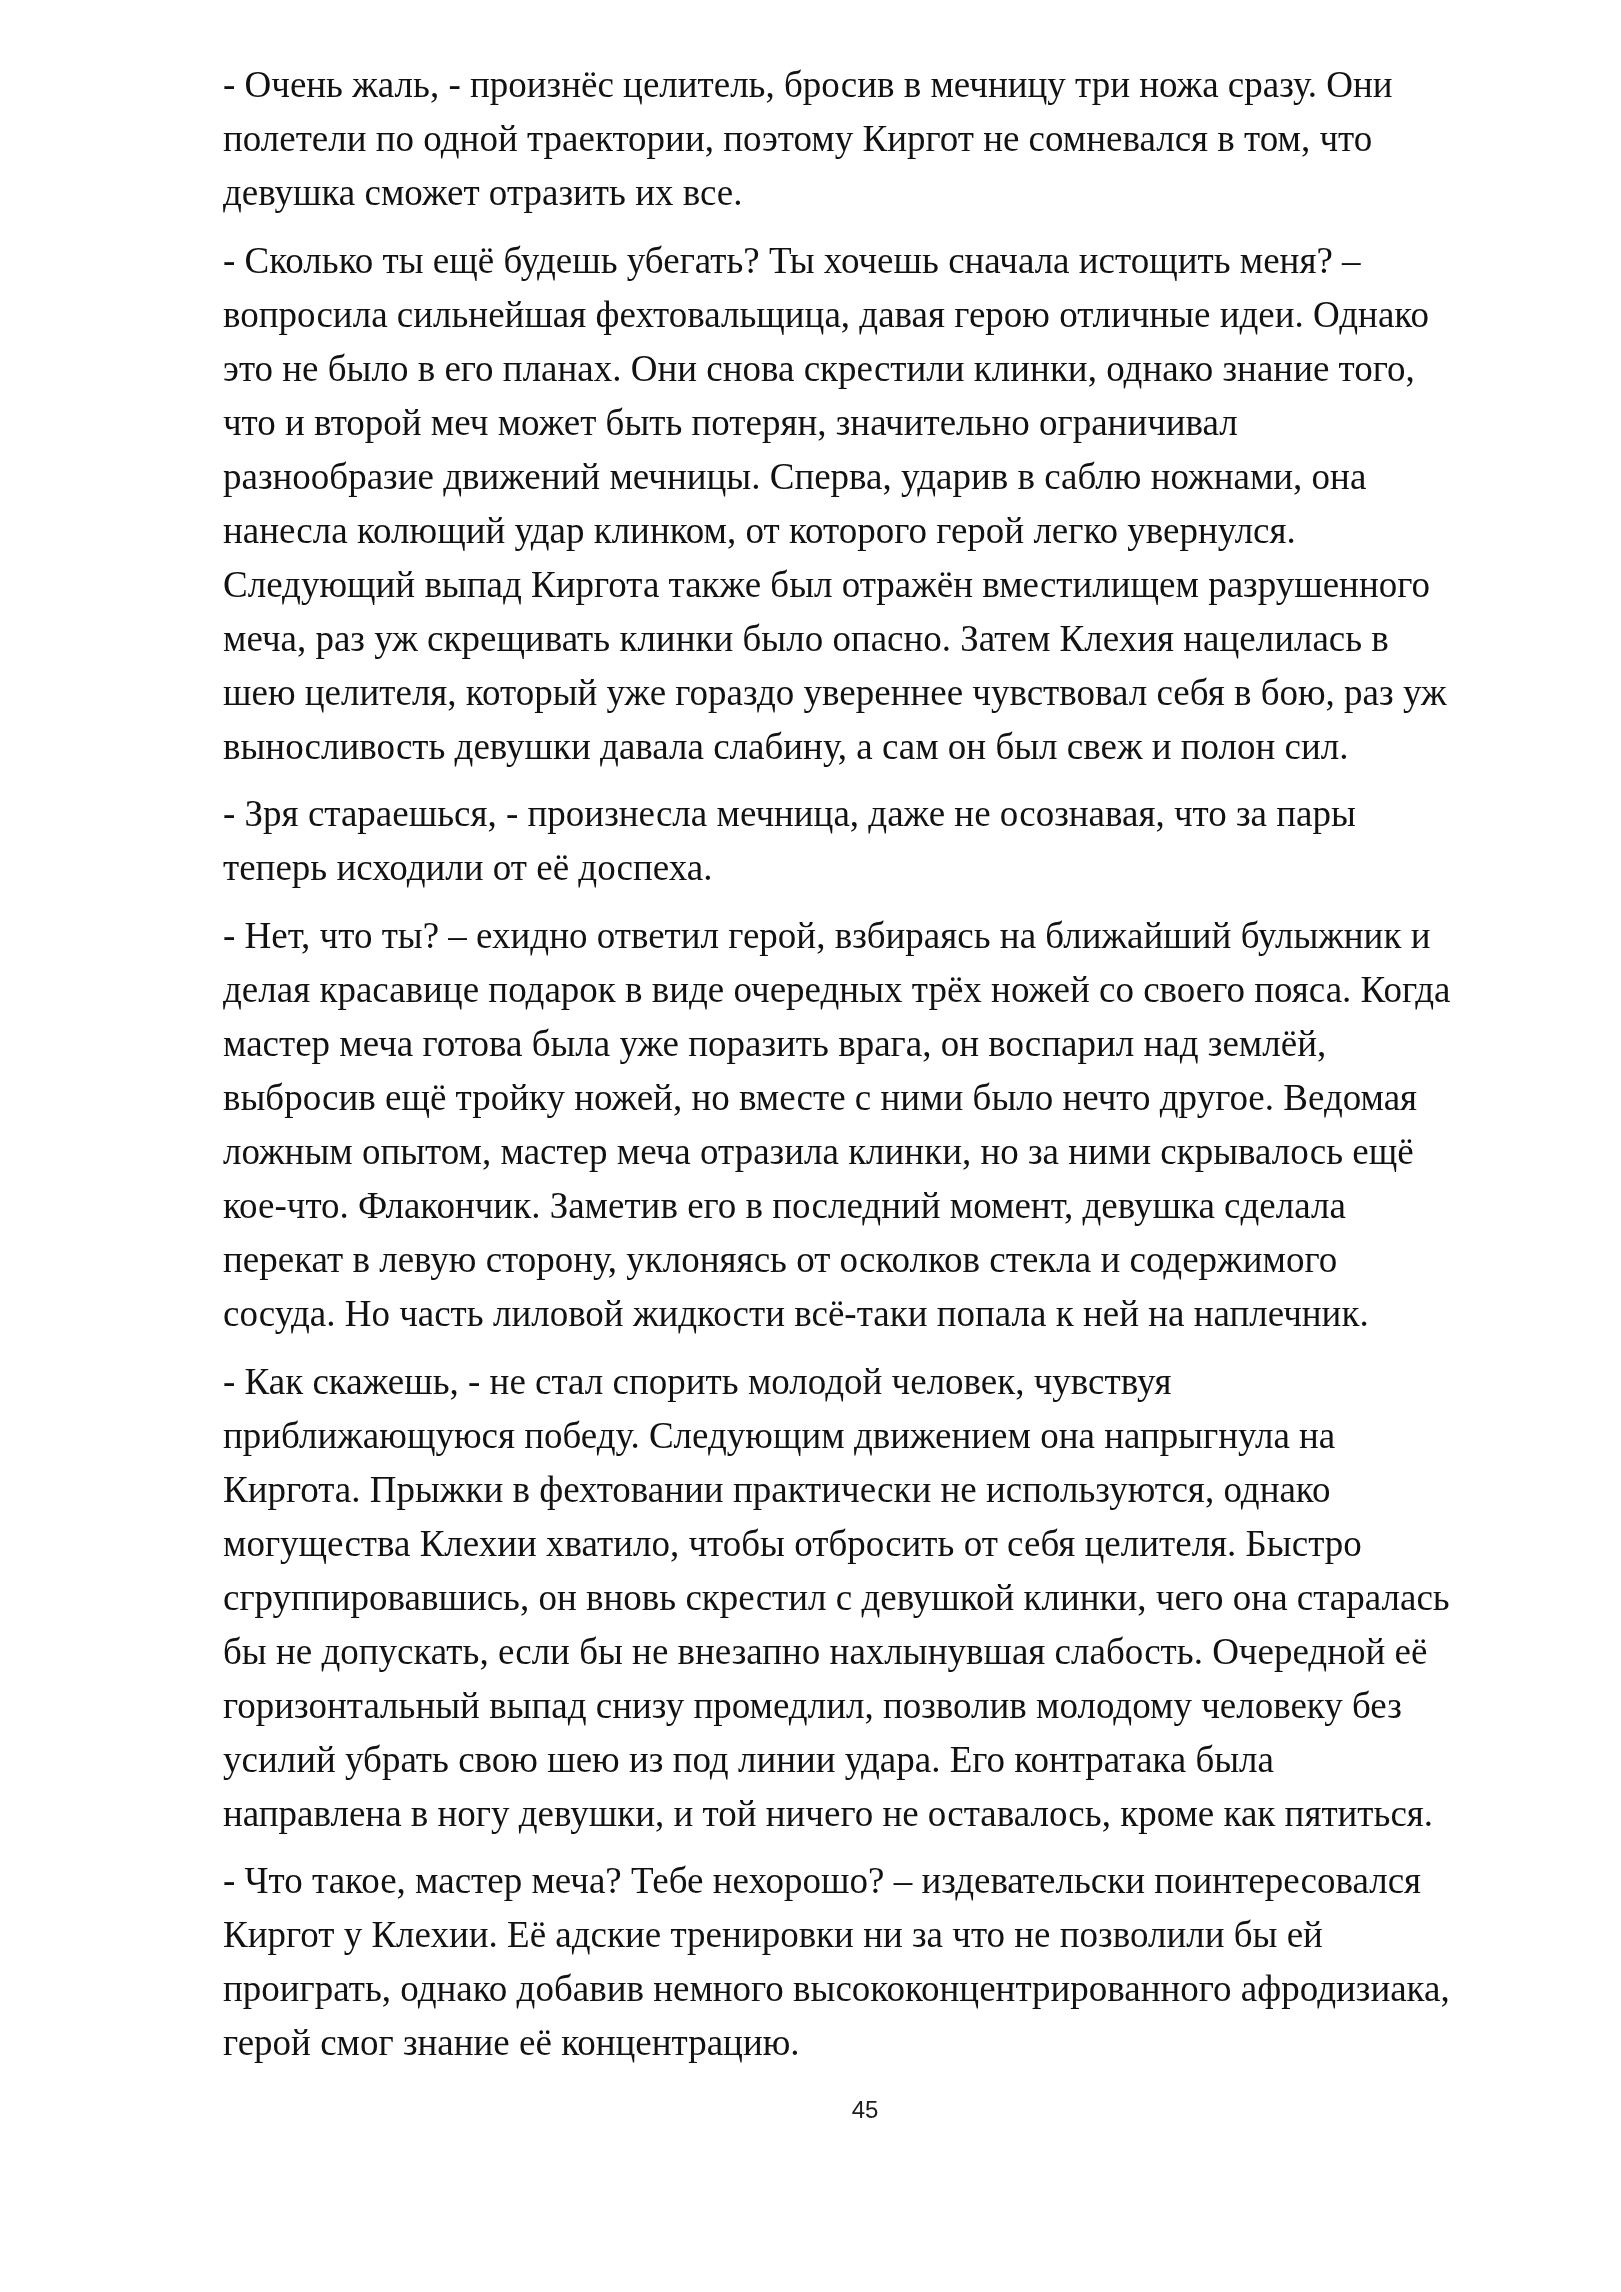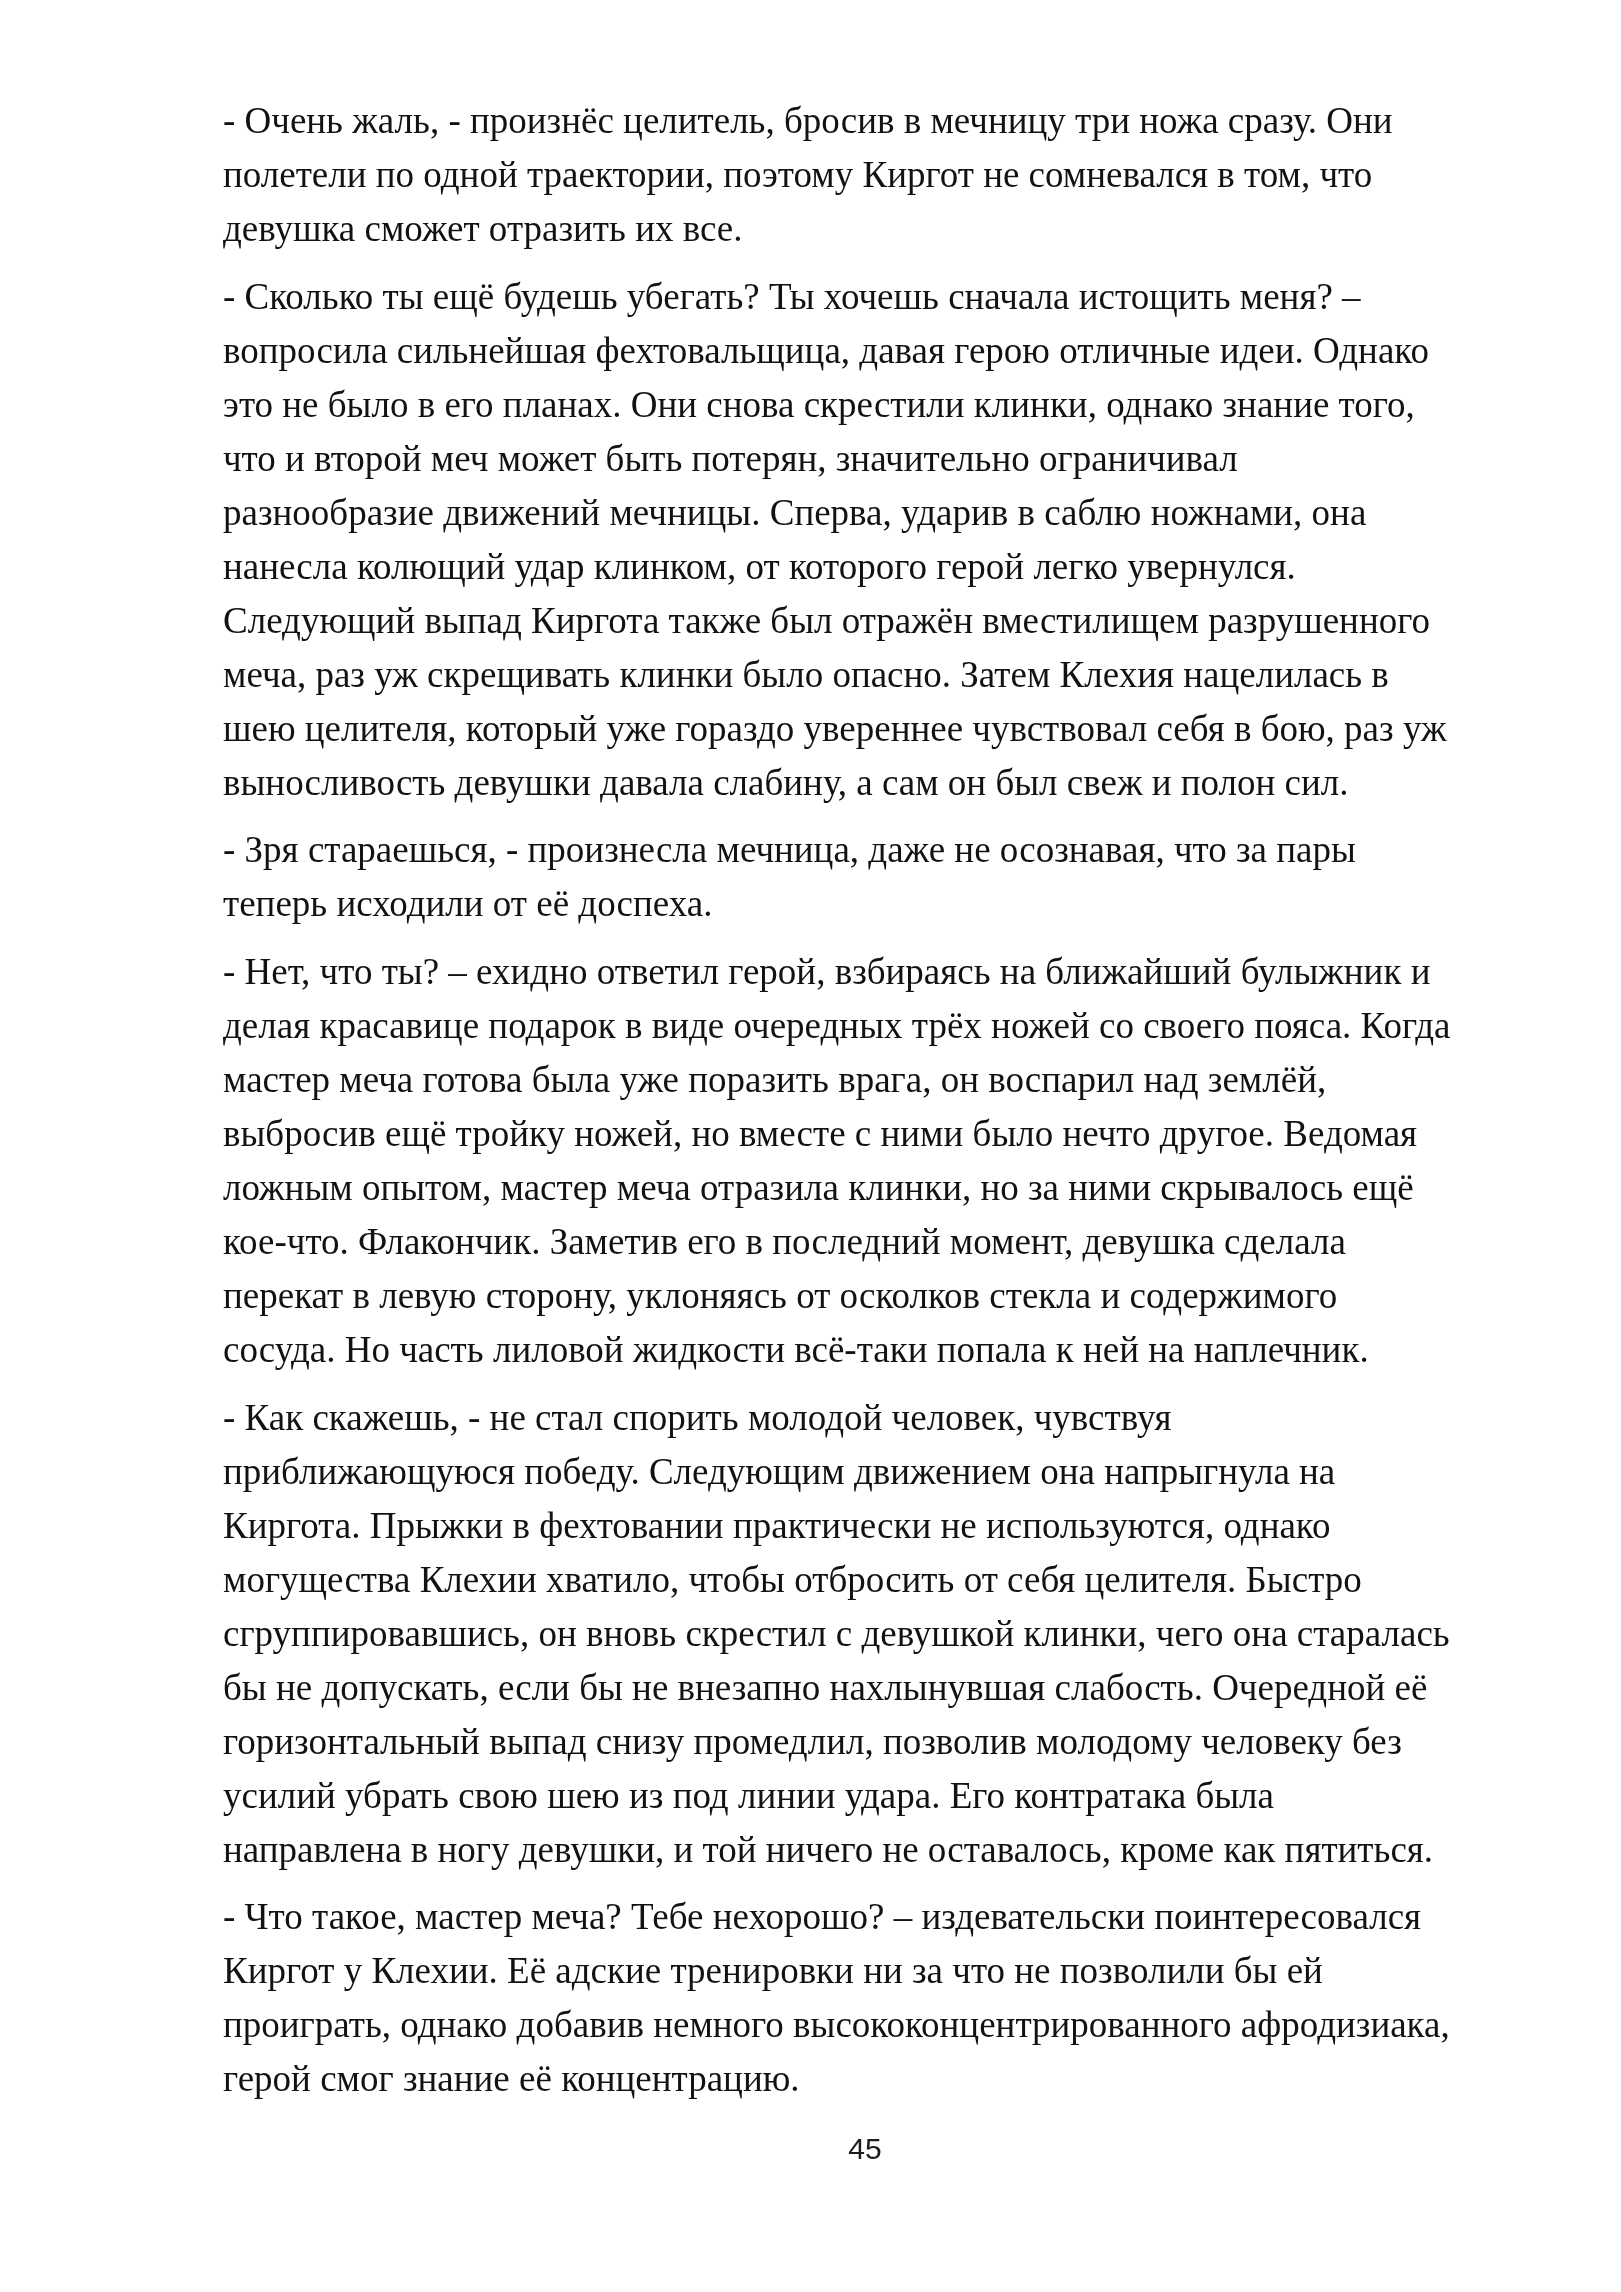--- a/index.html
+++ b/index.html
@@ -10,39 +10,39 @@
   body {
     width: 1621px;
     height: 2293px;
     position: relative;
     overflow: hidden;
   }
   .page {
     box-sizing: border-box;
     width: 1621px;
     height: 2293px;
-    padding: 94px 114px 0 223px;
+    padding: 58px 114px 0 223px;
     background: #ffffff;
   }
   .para {
     font-family: "Liberation Serif", "DejaVu Serif", serif;
     font-size: 37px;
     line-height: 54px;
     color: #121212;
     white-space: pre-line;
     margin: 0 0 13.7px 0;
     text-align: left;
   }
   .footer {
     margin-top: 25.5px;
     text-align: center;
   }
   .page-number {
     font-family: "Liberation Sans", "DejaVu Sans", sans-serif;
-    font-size: 30px;
+    font-size: 24px;
     color: #1c1c1c;
     display: inline-block;
   }
 </style>
 </head>
 <body>
 
 <div class="page">
   <p class="para">- Очень жаль, - произнёс целитель, бросив в мечницу три ножа сразу. Они
 полетели по одной траектории, поэтому Киргот не сомневался в том, что

